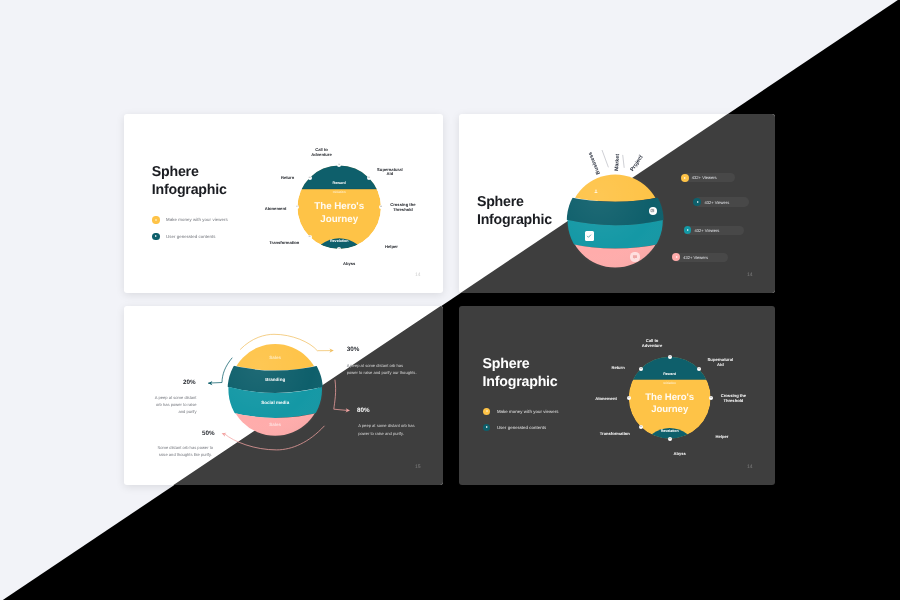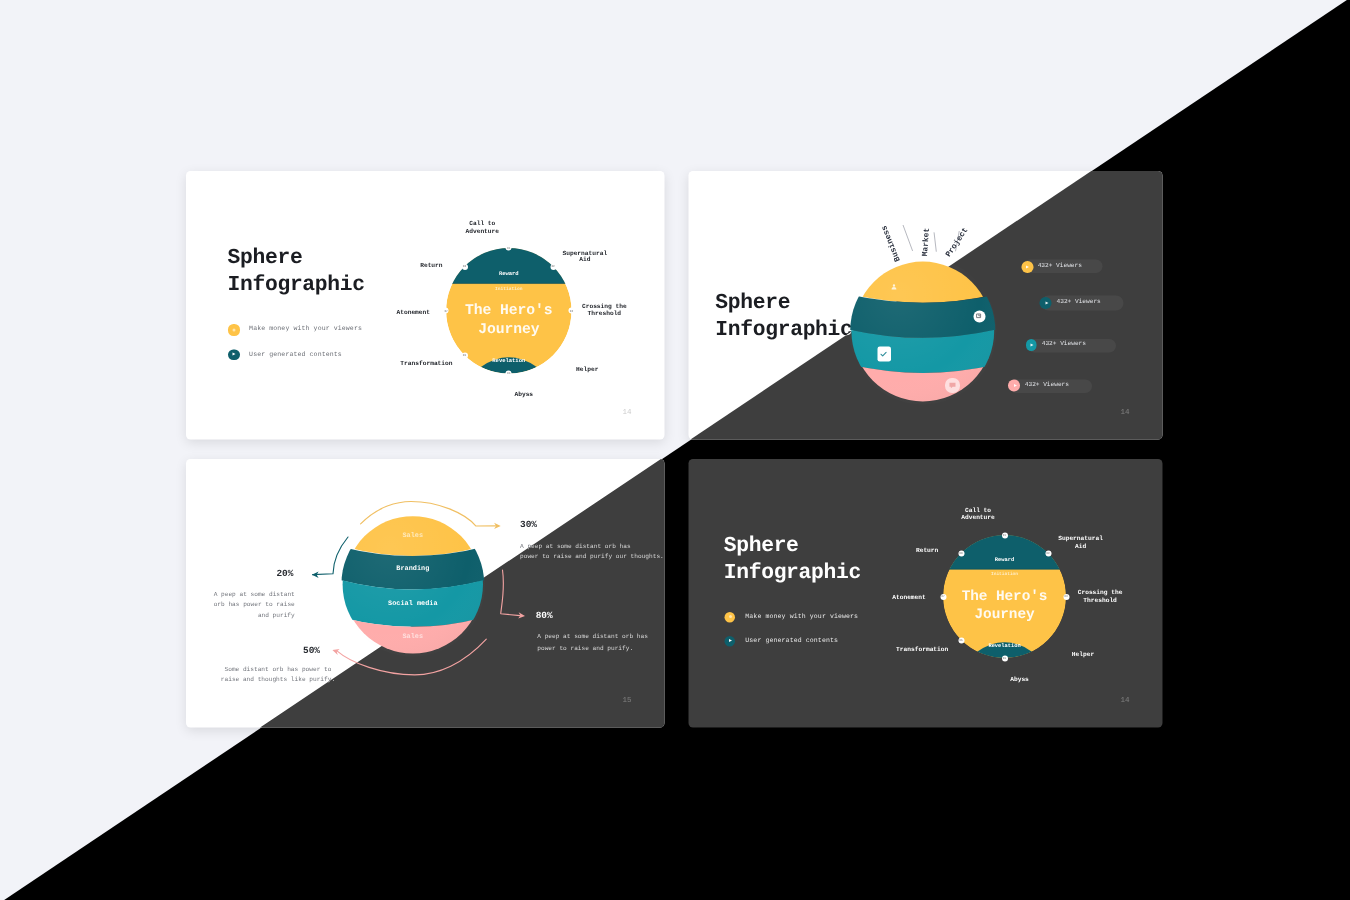--- a/index.html
+++ b/index.html
@@ -10,21 +10,21 @@
   .bg-light{position:absolute;left:0;top:0;width:900px;height:600px;background:#f2f3f8;}
   .bg-dark{position:absolute;left:0;top:0;width:900px;height:600px;background:#000000;
            clip-path:polygon(897.9px 0px, 901px 0px, 901px 601px, 1.3px 601px);}
 
   
   .slidewrap{position:absolute;}
   .w1{left:124px;top:114px;width:319px;height:179px;}
   .w2{left:459px;top:114px;width:316px;height:179px;}
   .w3{left:124px;top:306px;width:319px;height:179px;}
   .w4{left:459px;top:306px;width:316px;height:179px;}
-  .layer{position:absolute;left:0;top:0;width:100%;height:100%;border-radius:3px;overflow:hidden;font-family:Liberation Mono, monospace;}
+  .layer{position:absolute;left:0;top:0;width:100%;height:100%;border-radius:3px;overflow:hidden;}
   .layer.light{background:#ffffff;}
   .layer.dark{background:#3e3e3e;}
   .layer.ovl{background:transparent;}
 
   .shadow{position:absolute;left:0;top:0;width:100%;height:100%;border-radius:3px;
           box-shadow:0 2px 8px rgba(0,0,0,.10);pointer-events:none;}
 
   
   .title{position:absolute;font-weight:700;line-height:1.18;letter-spacing:-0.2px;}
   .pagenum{position:absolute;font-size:5px;}

